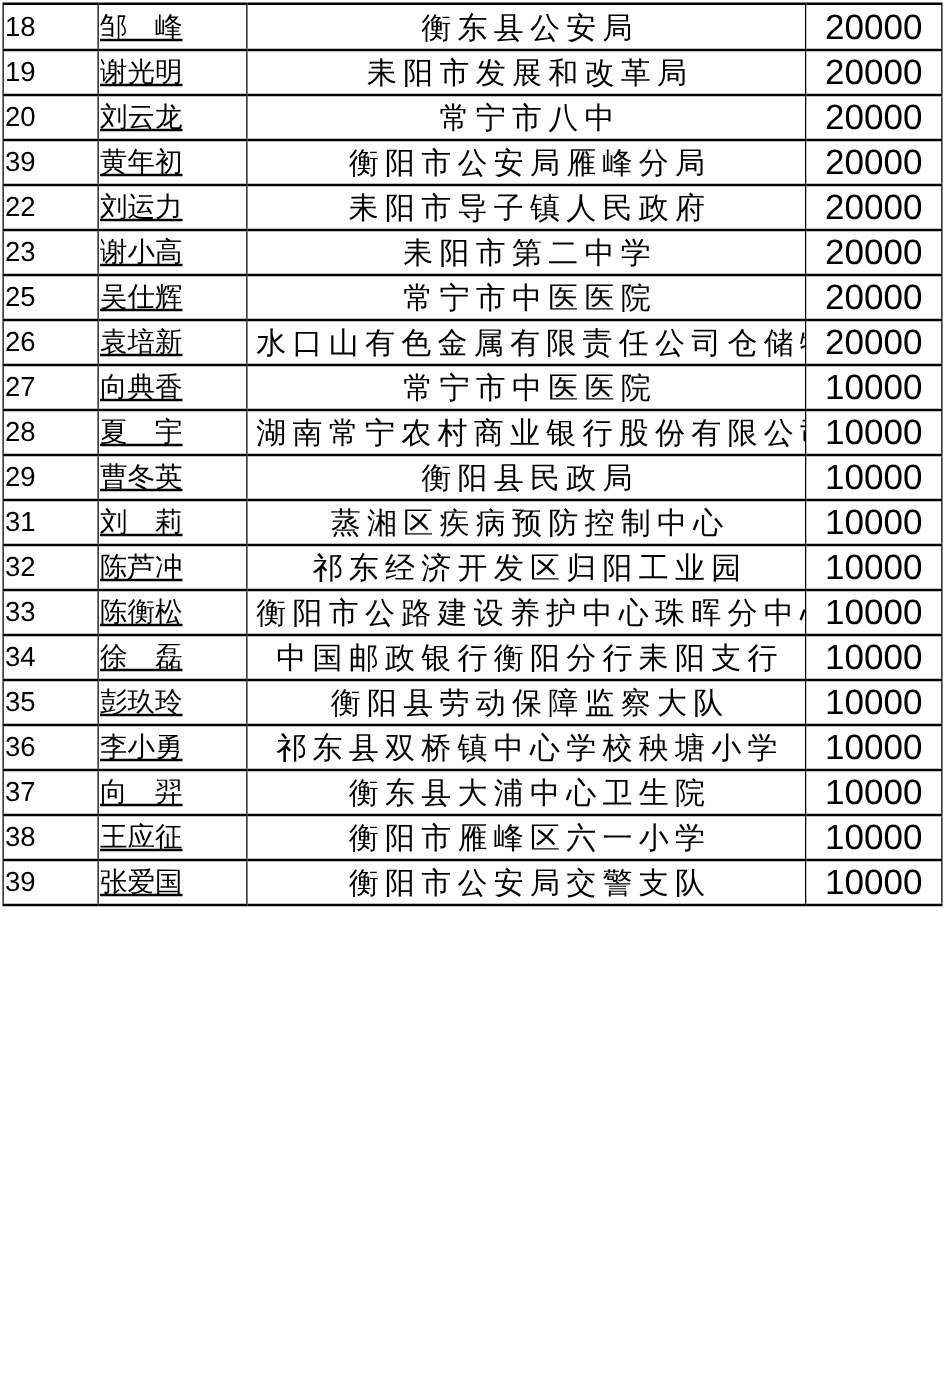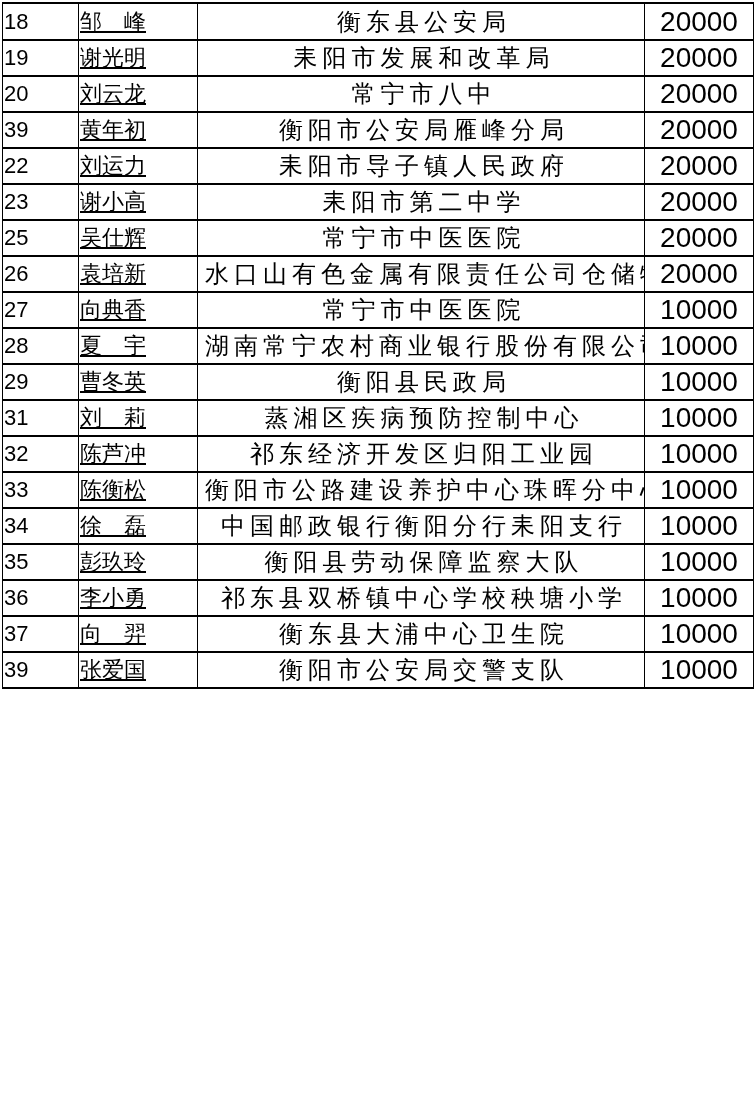--- a/index.html
+++ b/index.html
@@ -176,20 +176,26 @@
     <td class="cell-org">祁东县双桥镇中心学校秧塘小学</td>
     <td class="cell-amount">10000</td>
   </tr>
         <tr>
     <td class="cell-num">37</td>
     <td class="cell-name">向　羿</td>
     <td class="cell-org">衡东县大浦中心卫生院</td>
     <td class="cell-amount">10000</td>
   </tr>
         <tr>
+    <td class="cell-num">38</td>
+    <td class="cell-name">王应征</td>
+    <td class="cell-org">衡阳市雁峰区六一小学</td>
+    <td class="cell-amount">10000</td>
+  </tr>
+        <tr>
     <td class="cell-num">39</td>
     <td class="cell-name">张爱国</td>
     <td class="cell-org">衡阳市公安局交警支队</td>
     <td class="cell-amount">10000</td>
   </tr>
       </tbody>
   </table>
 </div>
 
 </body></html>

